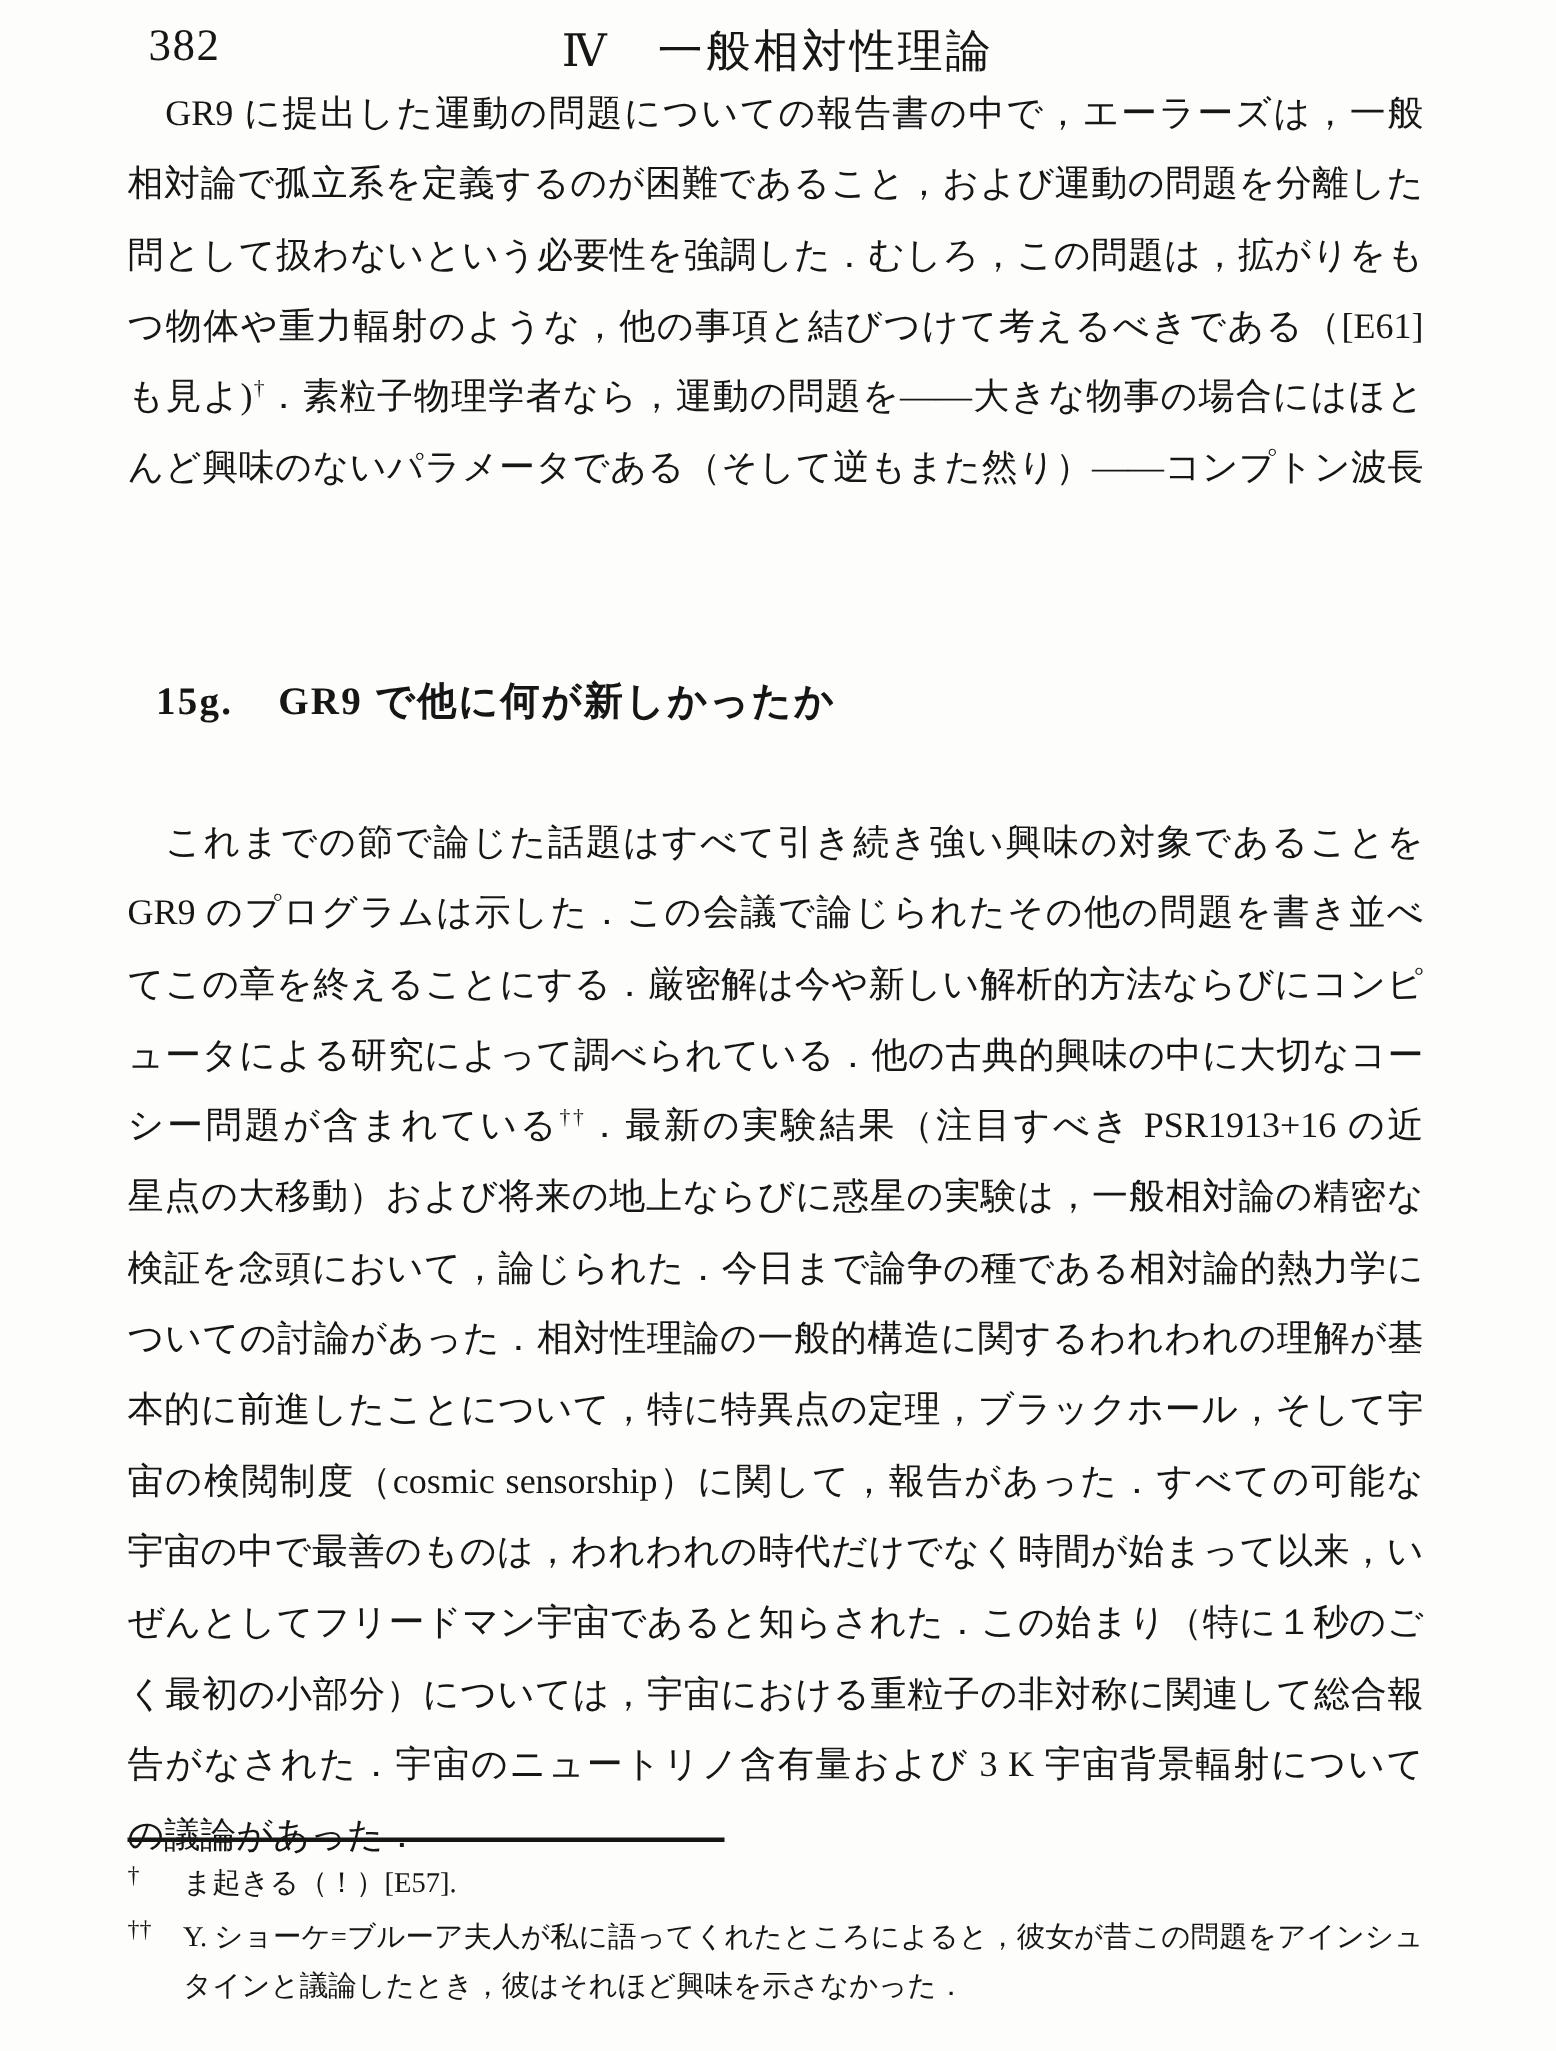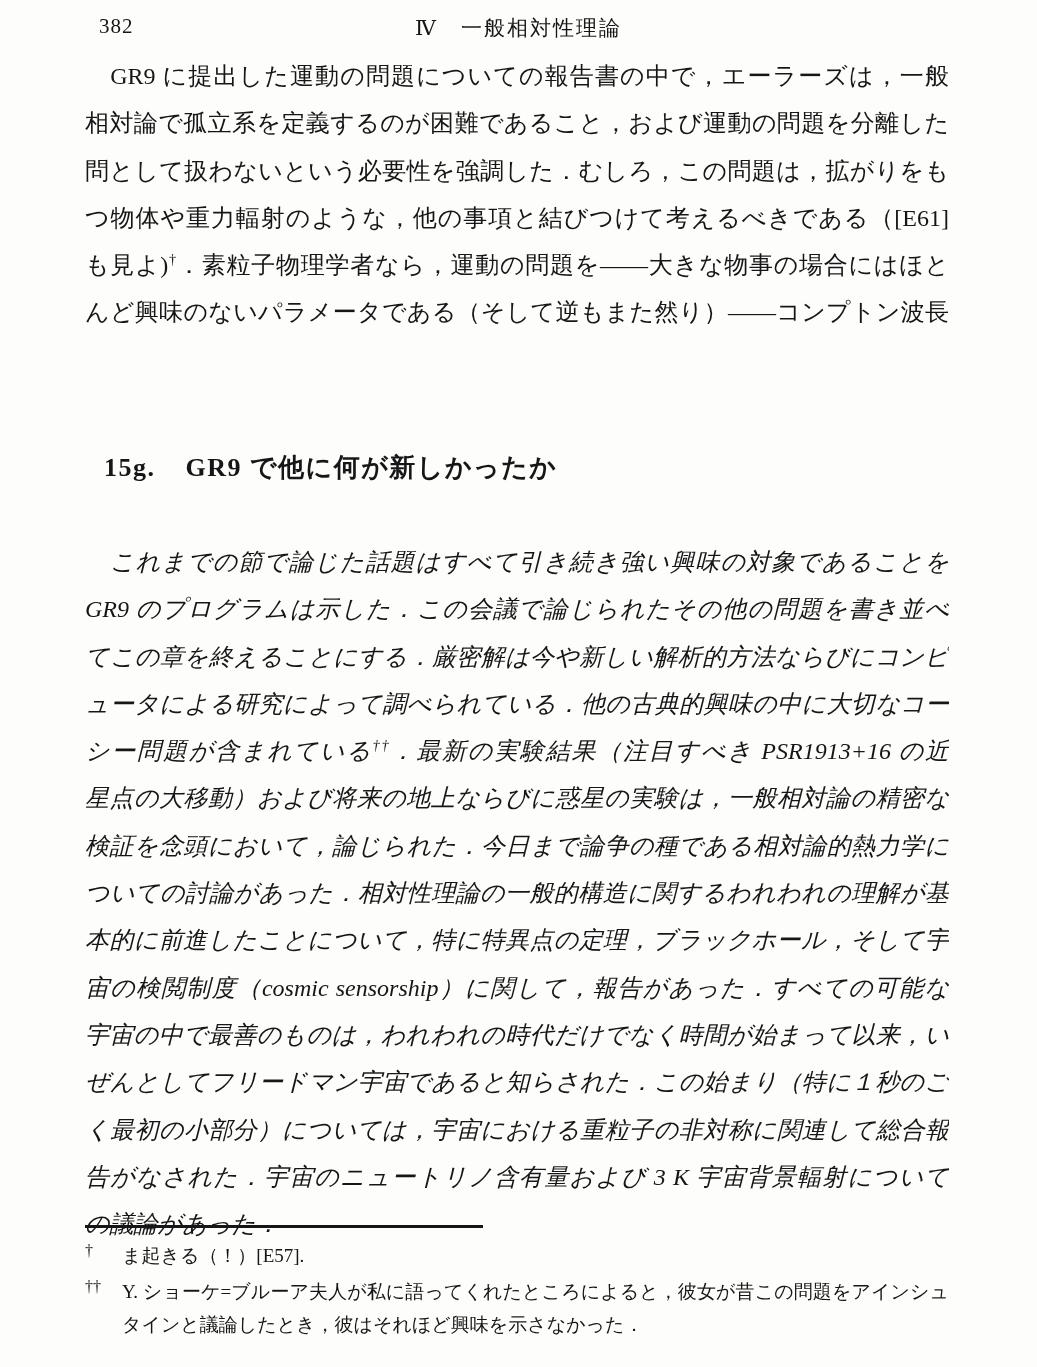--- a/index.html
+++ b/index.html
@@ -6,28 +6,28 @@
   .page{
     position:relative;
     width:1037px;height:1367px;
     margin:0 auto;
     background:#fdfdfc;
     color:#161616;
     font-family:"Liberation Serif","DejaVu Serif",serif;
     overflow:hidden;
   }
   
-  .pagehead{position:absolute;top:14px;left:0;right:0;height:32px;font-size:21px;}
+  .pagehead{position:absolute;top:14px;left:0;right:0;height:32px;font-size:30px;}
   .pnum{position:absolute;left:99px;top:0;letter-spacing:1px;}
   .ptitle{display:block;text-align:center;letter-spacing:2px;}
 
   
   .para{position:absolute;left:85px;width:864px;}
   .p1{top:53px;}
-  .p2{top:539px;font-style:italic;}
+  .p2{top:539px;}
   .para .tline{
     font-size:24px;
     line-height:47.3px;
     height:47.3px;
     text-align:justify;
     text-align-last:justify;
     overflow:hidden;
     white-space:nowrap;
   }
   .para .tline.last,.ftext .tline.last{text-align-last:left;}

